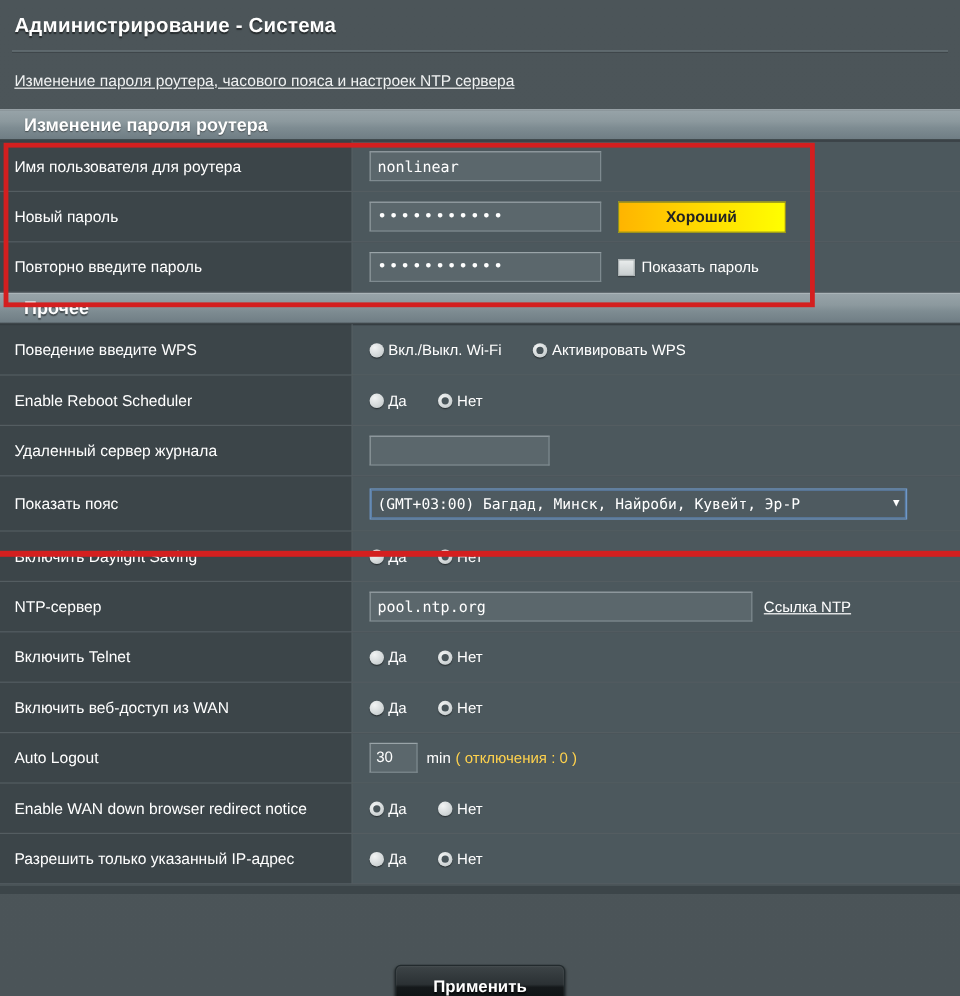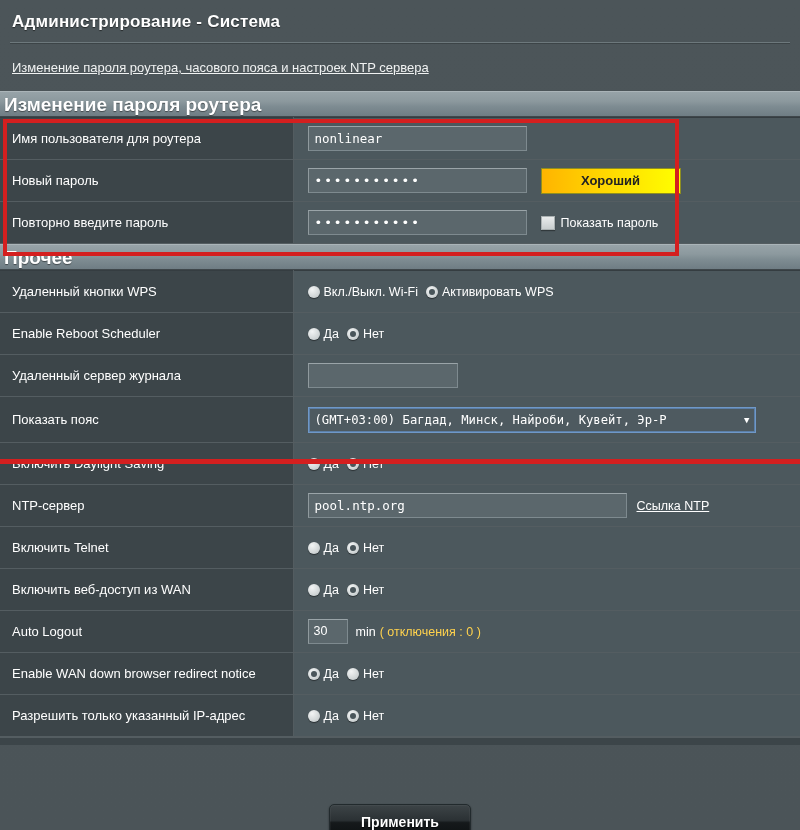--- a/index.html
+++ b/index.html
@@ -42,22 +42,22 @@
     padding: 17px 0 16px 12px;
     font-size: 13px;
     color: #f0f2f2;
     text-decoration: underline;
   }
 
   
   .section-head {
     height: 26px;
     line-height: 26px;
-    padding-left: 4px;
-    font-size: 19px;
+    padding-left: 20px;
+    font-size: 15px;
     font-weight: bold;
     color: #ffffff;
     text-shadow: 0 1px 1px rgba(0,0,0,.45);
     background: linear-gradient(to bottom, #97a3a8 0%, #8c999e 38%, #7e8c92 60%, #6f7d84 100%);
     border-top: 1px solid #aab4b8;
     border-bottom: 1px solid #3f474b;
     box-sizing: border-box;
   }
 
   
@@ -103,21 +103,21 @@
     border: 1px solid #7e8a8f;
     border-top-color: #9aa4a8;
     border-left-color: #909a9e;
     color: #ffffff;
     font-family: "DejaVu Sans Mono", monospace;
     font-size: 12.5px;
     white-space: nowrap;
     overflow: hidden;
     vertical-align: middle;
   }
-  .txt.w185 { width: 219px; }
+  .txt.w185 { width: 193px; }
   .txt.w150 { width: 150px; }
   .txt.w390 { width: 319px; }
   .txt.w38  { width: 40px; text-align: left; padding: 0 5px; font-family: "Liberation Sans", sans-serif; font-size: 12.5px;}
   .dots {
     letter-spacing: 2px;
     font-size: 13px;
     font-family: "DejaVu Sans", sans-serif;
   }
 
   
@@ -141,21 +141,21 @@
   }
   .sel .arrow {
     position: absolute;
     right: 5px;
     top: 0;
     font-size: 9px;
     color: #ffffff;
   }
 
   
-  .radio-group { display: flex; align-items: flex-end; gap: 0; }
+  .radio-group { display: flex; align-items: flex-end; gap: 18px; }
   .radio-opt { display: inline-flex; align-items: center; gap: 4px; margin-right: 8px; }
   .radio {
     width: 12px; height: 12px;
     border-radius: 50%;
     background: radial-gradient(circle at 35% 30%, #f2f4f4 0%, #d2d7d8 60%, #b9bfc0 100%);
     box-shadow: 0 1px 1px rgba(0,0,0,.45);
     display: inline-block;
     position: relative;
     flex: none;
   }
@@ -294,21 +294,21 @@
     </tr>
   </tbody>
     </table>
 
   <div class="section-head">Прочее</div>
 
   <table class="tbl">
 
     <tbody>
         <tr>
-      <td class="lbl">Удаленный кнопки WPS</td>
+      <td class="lbl">Поведение введите WPS</td>
       <td class="val">
         <div class="radio-group">
           <span class="radio-opt">
             <span class="radio"></span>
             <span class="radio-label">Вкл./Выкл. Wi-Fi</span>
           </span>
           <span class="radio-opt">
             <span class="radio on"></span>
             <span class="radio-label">Активировать WPS</span>
           </span>

